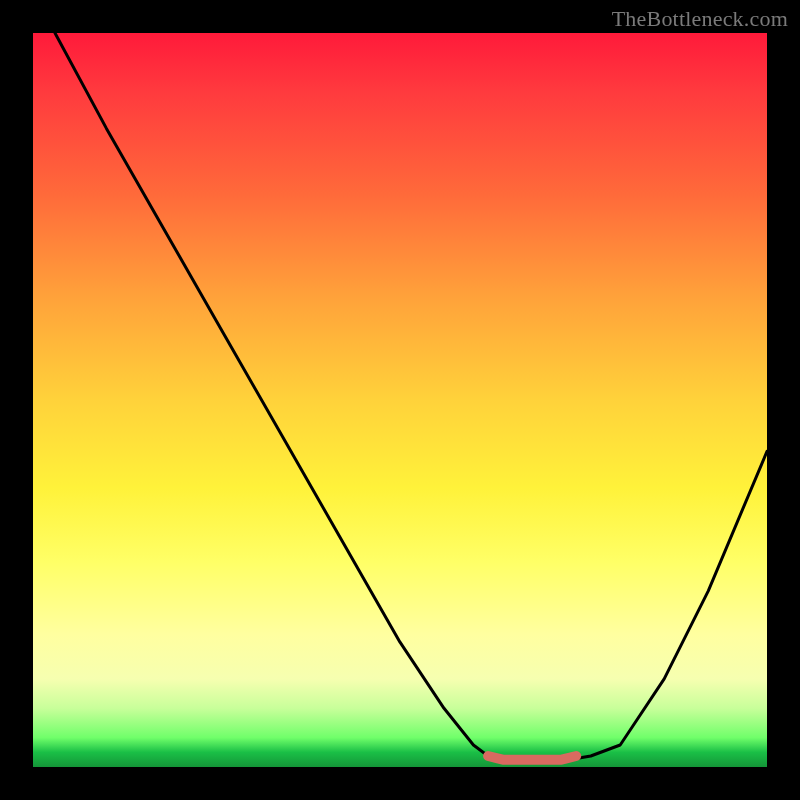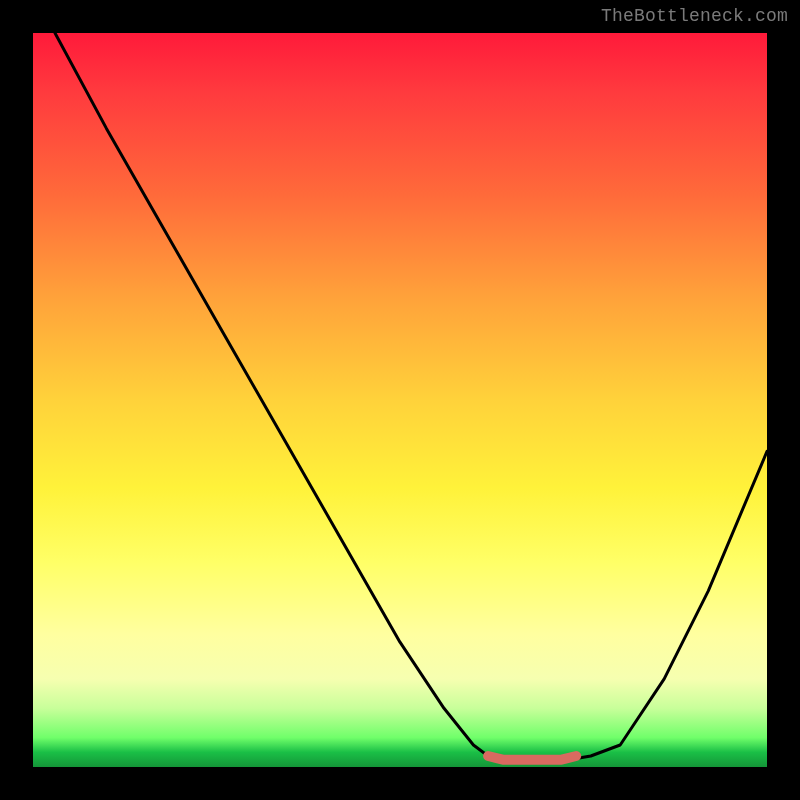--- a/index.html
+++ b/index.html
@@ -38,22 +38,22 @@
       #c8ff9a 92%,
       #70ff6a 96%,
       #1abf46 98%,
       #149538 100%
     );
   }
   .watermark {
     position: absolute;
     top: 6px;
     right: 12px;
-    font-family: Liberation Mono, monospace;
-    font-size: 18px;
+    font-family: Liberation Serif, serif;
+    font-size: 22px;
     color: #7a7a7a;
     letter-spacing: 0.2px;
     user-select: none;
   }
   svg.curve {
     position: absolute;
     left: 0;
     top: 0;
     width: 734px;
     height: 734px;

